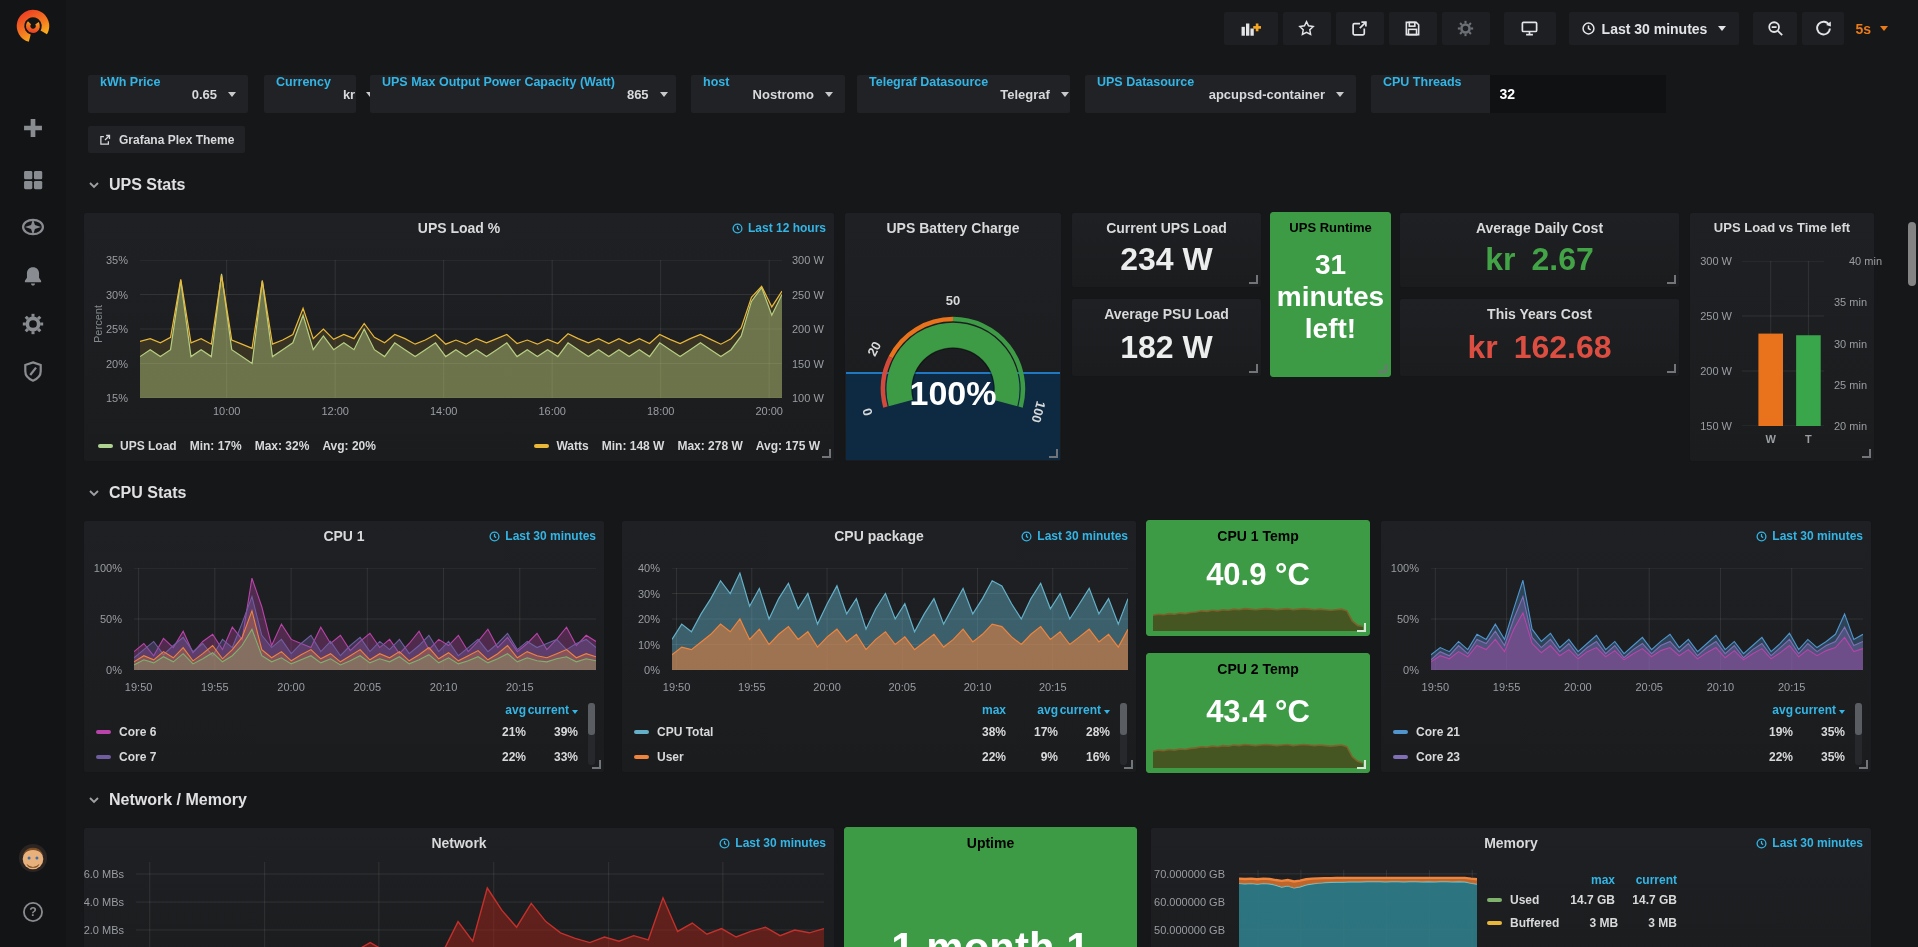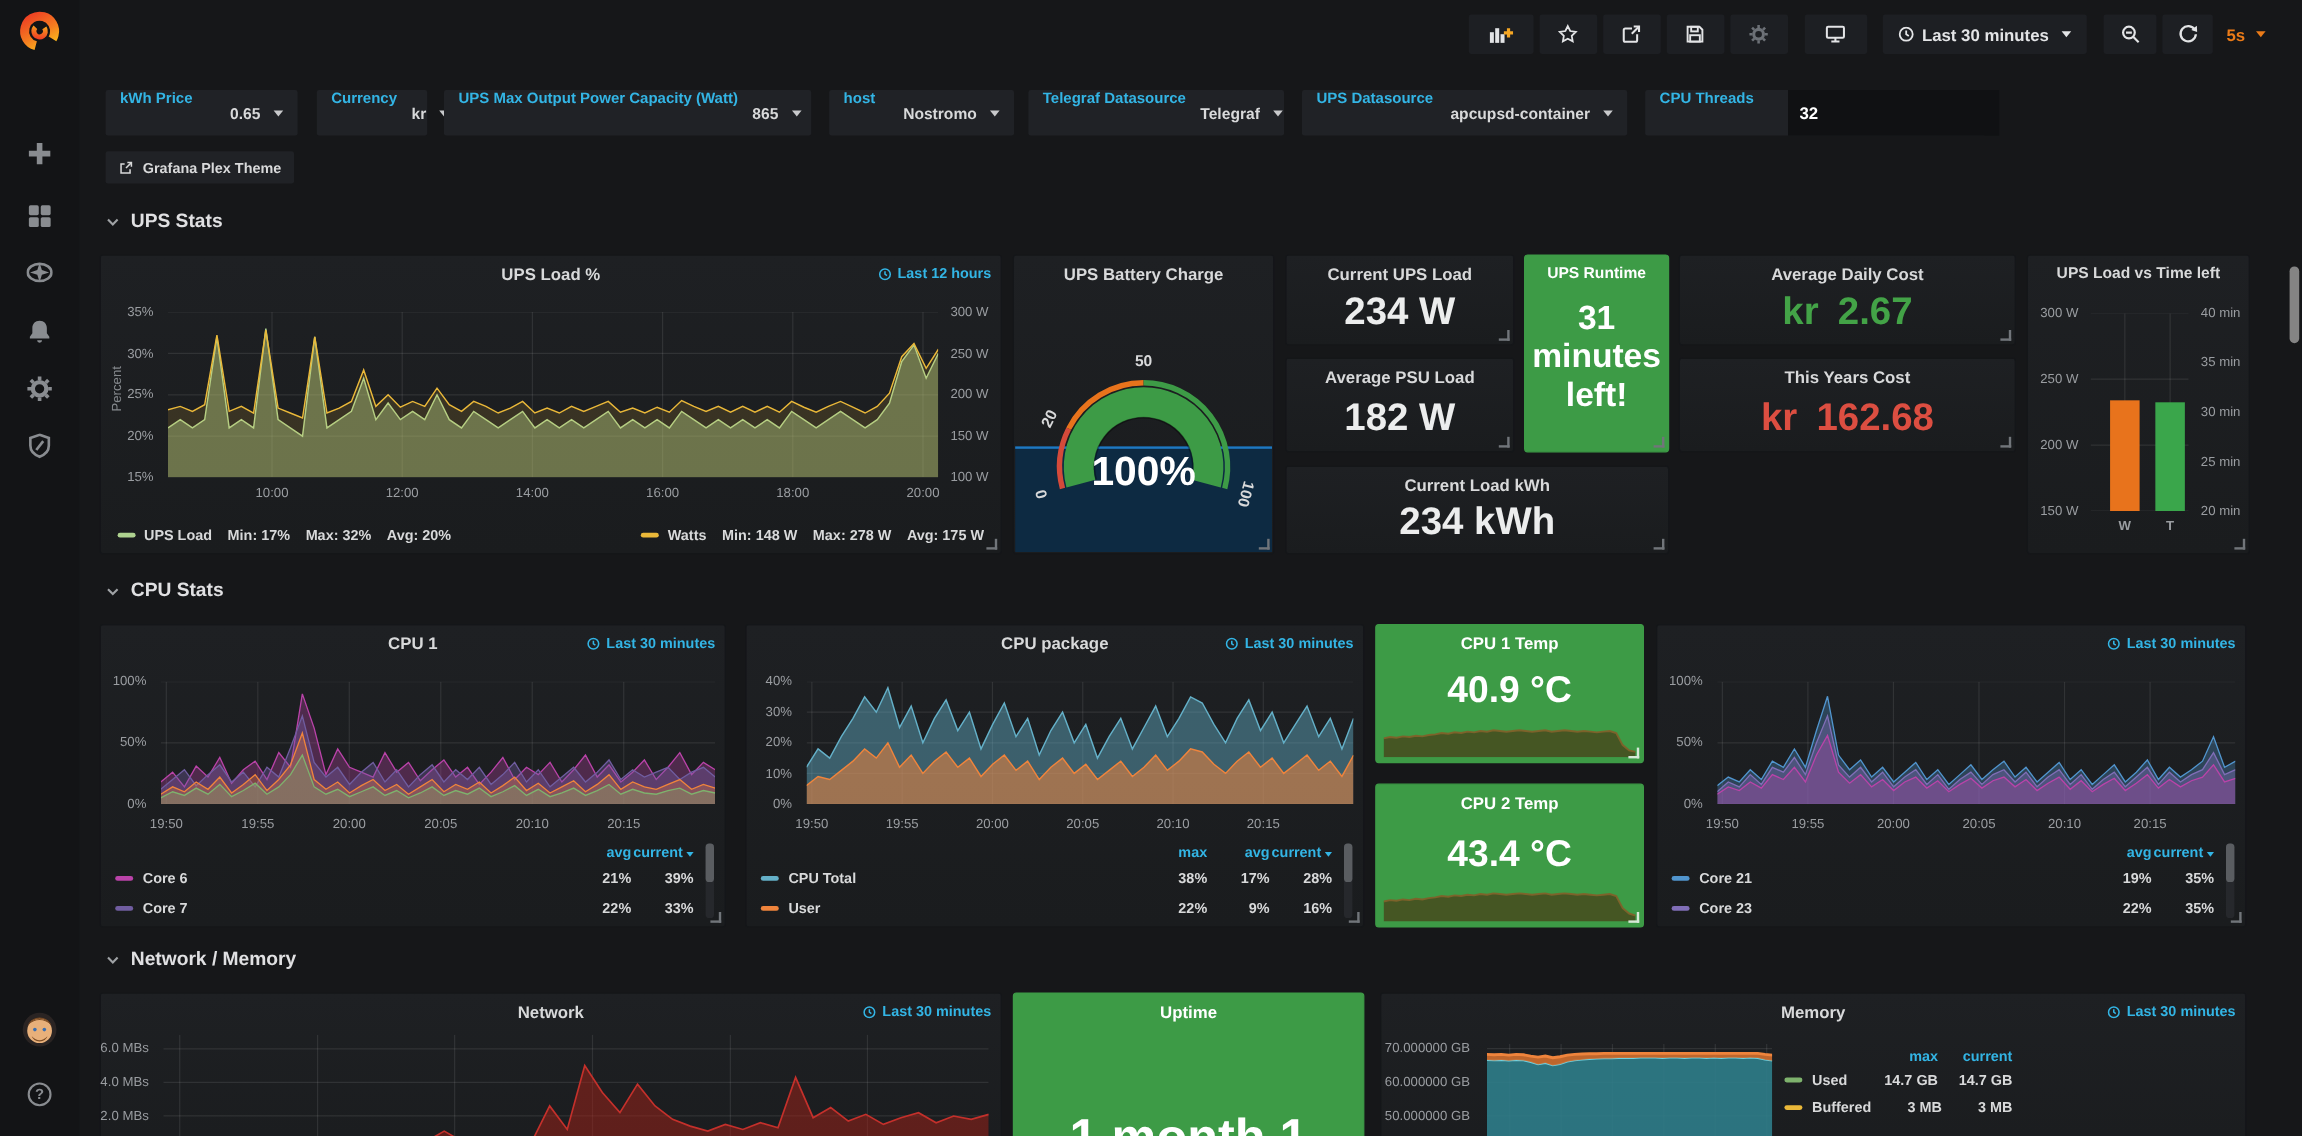--- a/index.html
+++ b/index.html
@@ -33,21 +33,21 @@
   .pill input{width:176px;height:38px;background:#101113;border:none;outline:none;color:#fff;font-family:"Liberation Sans",sans-serif;font-size:14px;font-weight:bold;padding:0 10px;box-sizing:border-box;margin-left:28px}
   .dash-link{position:absolute;top:126px;height:27px;background:#202226;border-radius:2px;display:flex;align-items:center;gap:8px;padding:0 11px;font-size:12px;font-weight:bold;color:#d8d9da;cursor:pointer;white-space:nowrap}
   .dash-link svg{width:12px;height:12px;color:#d8d9da}
   
   .sec{position:absolute;display:flex;align-items:center;gap:9px;font-size:16px;font-weight:bold;color:#e0e0e2;cursor:pointer}
   .sec svg{width:12px;height:12px;color:#9fa2a5}
   
   .panel{position:absolute;background:linear-gradient(180deg,#1e2023 0%,#1a1c1e 100%);border:1px solid #141619;border-radius:3px;box-sizing:border-box}
   .panel.green{background:#3d9b46;border-color:#3d9b46}
   .ptitle{position:absolute;top:7px;left:0;right:0;text-align:center;font-size:14px;font-weight:bold;color:#d8d9da;white-space:nowrap;cursor:pointer}
-  .panel.green .ptitle{color:#ffffff}
+  .panel.green .ptitle{color:#000000}
   .trange{position:absolute;top:8px;right:8px;display:flex;align-items:center;gap:5px;color:#33b5e5;font-size:12px;font-weight:bold;cursor:pointer}
   .trange .clk{width:11px;height:11px}
   .resize{position:absolute;right:3px;bottom:3px;width:7px;height:7px;border-right:2px solid #71757a;border-bottom:2px solid #71757a;cursor:se-resize}
   .plotarea{position:absolute;overflow:hidden}
   .plotarea svg{width:100%;height:100%}
   .grid{stroke:rgba(255,255,255,0.09);stroke-width:1;vector-effect:non-scaling-stroke}
   .yticks{position:absolute;font-size:11px;color:#9a9da1}
   .yticks span{position:absolute;right:6px;transform:translateY(-50%);white-space:nowrap}
   .yticks.right span{left:8px;right:auto}
   .xticks{position:absolute;font-size:11px;color:#9a9da1}
@@ -437,25 +437,20 @@
     <div class="statval" style="top:30px">182 W</div>
     <div class="resize"></div>
   </div>
 
   <div class="panel" style="left:1399px;top:298px;width:281px;height:79px">
     <div class="ptitle">This Years Cost</div>
     <div class="statval v-red" style="top:30px"><span>kr</span><span class="amt">162.68</span></div>
     <div class="resize"></div>
   </div>
 
-  <div class="panel" style="left:1071px;top:388px;width:320px;height:74px">
-    <div class="ptitle">Current Load kWh</div>
-    <div class="statval" style="top:27px">234 kWh</div>
-    <div class="resize"></div>
-  </div>
 
 
   <div class="panel" style="left:1689px;top:212px;width:186px;height:250px">
     <div class="ptitle" style="font-size:13px">UPS Load vs Time left</div>
     <div class="yticks" style="left:0;top:48px;width:48px;height:165px">
         <span style="top: 0%;">300 W</span>
         <span style="top: 33.3333%;">250 W</span>
         <span style="top: 66.6667%;">200 W</span>
         <span style="top: 100%;">150 W</span>
       </div>
@@ -465,21 +460,21 @@
           <line x1="0" x2="1000" y1="333.3333333333333" y2="333.3333333333333" class="grid"></line>
           <line x1="0" x2="1000" y1="666.6666666666666" y2="666.6666666666666" class="grid"></line>
           <line x1="0" x2="1000" y1="1000" y2="1000" class="grid"></line>
           <line x1="350" x2="350" y1="0" y2="1000" class="grid"></line>
           <line x1="810" x2="810" y1="0" y2="1000" class="grid"></line>
           <rect x="200" y="439.99999999999994" width="300" height="560" fill="#e8731c"></rect>
           <rect x="660" y="449.99999999999994" width="300" height="550" fill="#3aa64b"></rect>
         </svg>
       </div>
     <div class="yticks right" style="left:136px;top:48px;width:50px;height:165px">
-        <span style="top: 0%;">40 min</span>
+        <span style="top: 0%; margin-left: 15px;">40 min</span>
         <span style="top: 25%;">35 min</span>
         <span style="top: 50%;">30 min</span>
         <span style="top: 75%;">25 min</span>
         <span style="top: 100%;">20 min</span>
       </div>
     <div class="xticks" style="left:52px;top:220px;width:82px;height:14px;font-weight:bold">
         <span style="left: 35%;">W</span>
         <span style="left: 81%;">T</span>
       </div>
     <div class="resize"></div>

